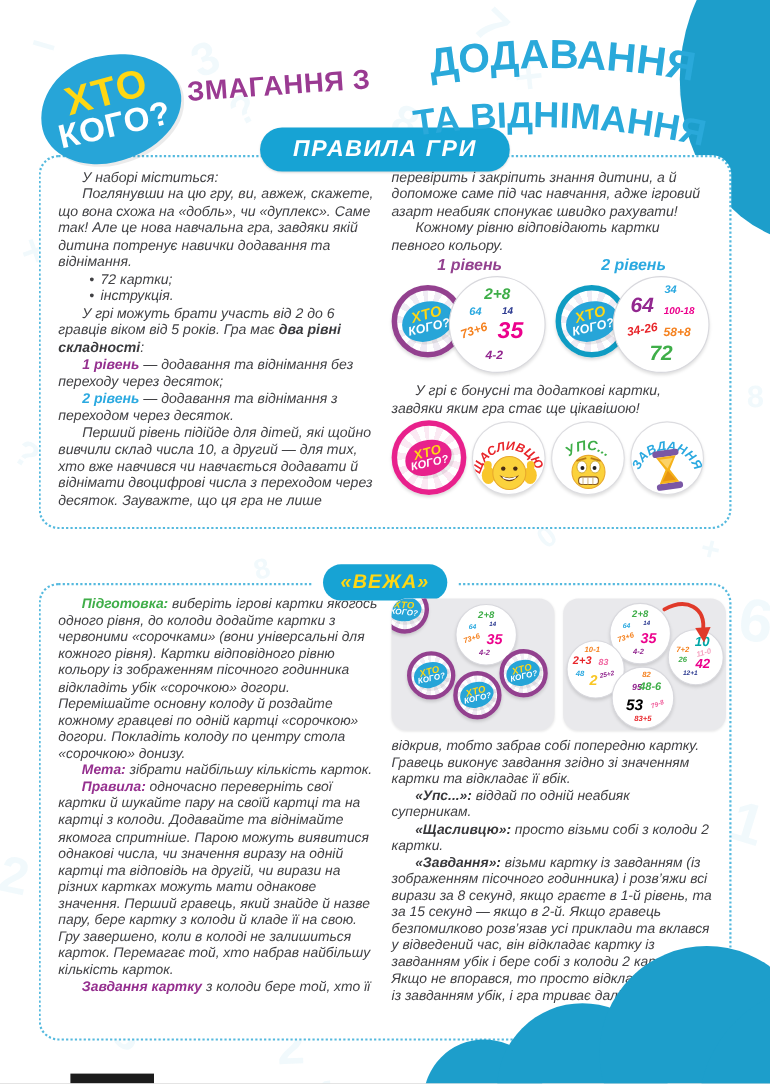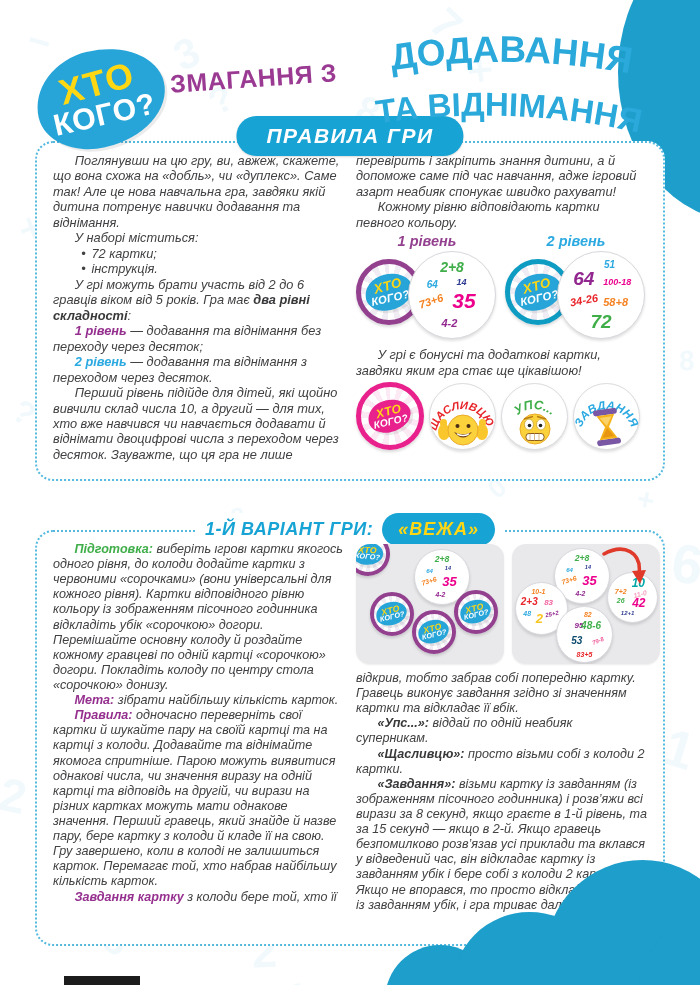--- a/index.html
+++ b/index.html
@@ -227,22 +227,22 @@
       <text fill="#2aa9da" font-size="33" font-weight="bold">
         <textPath href="#tarc2" startOffset="50%" text-anchor="middle">ТА ВІДНІМАННЯ</textPath>
       </text>
     </svg>
   </header>
 
   <section class="box box1">
     <div class="banner1">ПРАВИЛА ГРИ</div>
     <div class="box-inner">
       <div class="col">
+          <p class="para ind"><span class="seg-p">У наборі міститься:</span></p>
           <p class="para ind"><span class="seg-p">Поглянувши на цю гру, ви, авжеж, скажете, що вона схожа на «добль», чи «дуплекс». Саме так! Але це нова навчальна гра, завдяки якій дитина потренує навички додавання та віднімання.</span></p>
-          <p class="para ind"><span class="seg-p">У наборі міститься:</span></p>
           <p class="para bul"><span class="seg-p">72 картки;</span></p>
           <p class="para bul"><span class="seg-p">інструкція.</span></p>
           <p class="para ind"><span class="seg-p">У грі можуть брати участь від 2 до 6 гравців віком від 5 років. Гра має </span><span class="seg-b">два рівні складності</span><span class="seg-p">:</span></p>
           <p class="para ind"><span class="seg-pu">1 рівень</span><span class="seg-p"> — додавання та віднімання без переходу через десяток;</span></p>
           <p class="para ind"><span class="seg-bl">2 рівень</span><span class="seg-p"> — додавання та віднімання з переходом через десяток.</span></p>
           <p class="para ind"><span class="seg-p">Перший рівень підійде для дітей, які щойно вивчили склад числа 10, а другий — для тих, хто вже навчився чи навчається додавати й віднімати двоцифрові числа з переходом через десяток. Зауважте, що ця гра не лише</span></p>
         </div>
 
       <div class="col">
         <div>
@@ -273,21 +273,21 @@
           <div class="level">
             <div class="level-label lab-teal">2 рівень</div>
             <div class="level-fig">
               <div class="ring teal ring-lv">
                 <div class="logo">
                   <span class="l1">ХТО</span>
                   <span class="l2">КОГО?</span>
                 </div>
               </div>
               <div class="vcard vcard-lv">
-                  <span style="left: 60%; top: 13%; color: rgb(43, 169, 224); font-size: 10px; transform: translate(-50%, -50%);">51</span>
+                  <span style="left: 60%; top: 13%; color: rgb(43, 169, 224); font-size: 10px; transform: translate(-50%, -50%);">34</span>
                   <span style="left: 30%; top: 31%; color: rgb(146, 39, 143); font-size: 19px; transform: translate(-50%, -50%);">64</span>
                   <span style="left: 69%; top: 34%; color: rgb(236, 0, 140); font-size: 9px; transform: translate(-50%, -50%);">100-18</span>
                   <span style="left: 30%; top: 55%; color: rgb(232, 37, 42); font-size: 11px; transform: translate(-50%, -50%) rotate(-10deg);">34-26</span>
                   <span style="left: 67%; top: 58%; color: rgb(245, 130, 32); font-size: 11px; transform: translate(-50%, -50%);">58+8</span>
                   <span style="left: 50%; top: 81%; color: rgb(63, 174, 73); font-size: 19px; transform: translate(-50%, -50%);">72</span>
                 </div>
             </div>
           </div>
         </div>
 
@@ -358,21 +358,20 @@
               <path d="M16 20 L22 29 H10 Z" fill="#e89512"></path>
             </svg>
           </div>
         </div>
       </div>
     </div>
   </section>
 
   <section class="box box2">
     <div class="banner2">
-      <span class="b2-text">1-Й ВАРІАНТ ГРИ:</span>
       <span class="b2-pill">«ВЕЖА»</span>
     </div>
     <div class="box-inner">
       <div class="col">
           <p class="para ind"><span class="seg-gr">Підготовка:</span><span class="seg-p"> виберіть ігрові картки якогось одного рівня, до колоди додайте картки з червоними «сорочками» (вони універсальні для кожного рівня). Картки відповідного рівню кольору із зображенням пісочного годинника відкладіть убік «сорочкою» догори. Перемішайте основну колоду й роздайте кожному гравцеві по одній картці «сорочкою» догори. Покладіть колоду по центру стола «сорочкою» донизу.</span></p>
           <p class="para ind"><span class="seg-pu">Мета:</span><span class="seg-p"> зібрати найбільшу кількість карток.</span></p>
           <p class="para ind"><span class="seg-pu">Правила:</span><span class="seg-p"> одночасно переверніть свої картки й шукайте пару на своїй картці та на картці з колоди. Додавайте та віднімайте якомога спритніше. Парою можуть виявитися однакові числа, чи значення виразу на одній картці та відповідь на другій, чи вирази на різних картках можуть мати однакове значення. Перший гравець, який знайде й назве пару, бере картку з колоди й кладе її на свою. Гру завершено, коли в колоді не залишиться карток. Перемагає той, хто набрав найбільшу кількість карток.</span></p>
           <p class="para ind"><span class="seg-pu">Завдання картку</span><span class="seg-p"> з колоди бере той, хто її</span></p>
         </div>
 
@@ -428,21 +427,21 @@
                 <span style="left: 26%; top: 36%; color: rgb(232, 37, 42); font-size: 10px; transform: translate(-50%, -50%);">2+3</span>
                 <span style="left: 64%; top: 38%; color: rgb(240, 98, 158); font-size: 8px; transform: translate(-50%, -50%);">83</span>
                 <span style="left: 22%; top: 58%; color: rgb(43, 169, 224); font-size: 7px; transform: translate(-50%, -50%);">48</span>
                 <span style="left: 46%; top: 68%; color: rgb(249, 198, 35); font-size: 13px; transform: translate(-50%, -50%);">2</span>
                 <span style="left: 70%; top: 60%; color: rgb(146, 39, 143); font-size: 6px; transform: translate(-50%, -50%) rotate(-12deg);">25+2</span>
               </div>
             <div class="vcard mcard" style="left:44px;top:62px;width:57px;height:57px;">
                 <span style="left: 56%; top: 13%; color: rgb(245, 130, 32); font-size: 7px; transform: translate(-50%, -50%);">82</span>
                 <span style="left: 30%; top: 33%; color: rgb(146, 39, 143); font-size: 8px; transform: translate(-50%, -50%); padding-left: 11px;">95</span>
                 <span style="left: 62%; top: 33%; color: rgb(63, 174, 73); font-size: 10px; transform: translate(-50%, -50%);">48-6</span>
-                <span style="left: 36%; top: 60%; color: #0c4a6e; font-size: 10px; transform: translate(-50%, -50%);">53</span>
+                <span style="left: 36%; top: 60%; color: #000000; font-size: 14px; transform: translate(-50%, -50%);">53</span>
                 <span style="left: 75%; top: 62%; color: rgb(240, 98, 158); font-size: 6px; transform: translate(-50%, -50%) rotate(-22deg);">79-8</span>
                 <span style="left: 50%; top: 85%; color: rgb(232, 37, 42); font-size: 7px; transform: translate(-50%, -50%);">83+5</span>
               </div>
             <div class="vcard mcard" style="left:95px;top:28px;width:51px;height:51px;">
                 <span style="left: 62%; top: 20%; color: rgb(0, 167, 167); font-size: 12px; transform: translate(-50%, -50%);">10</span>
                 <span style="left: 26%; top: 36%; color: rgb(245, 130, 32); font-size: 7px; transform: translate(-50%, -50%);">7+2</span>
                 <span style="left: 66%; top: 42%; color: rgb(246, 165, 194); font-size: 7px; transform: translate(-50%, -50%) rotate(-15deg);">11-0</span>
                 <span style="left: 26%; top: 56%; color: rgb(63, 174, 73); font-size: 7px; transform: translate(-50%, -50%);">26</span>
                 <span style="left: 63%; top: 62%; color: rgb(236, 0, 140); font-size: 12px; transform: translate(-50%, -50%);">42</span>
                 <span style="left: 40%; top: 81%; color: rgb(43, 57, 144); font-size: 6px; transform: translate(-50%, -50%);">12+1</span>

